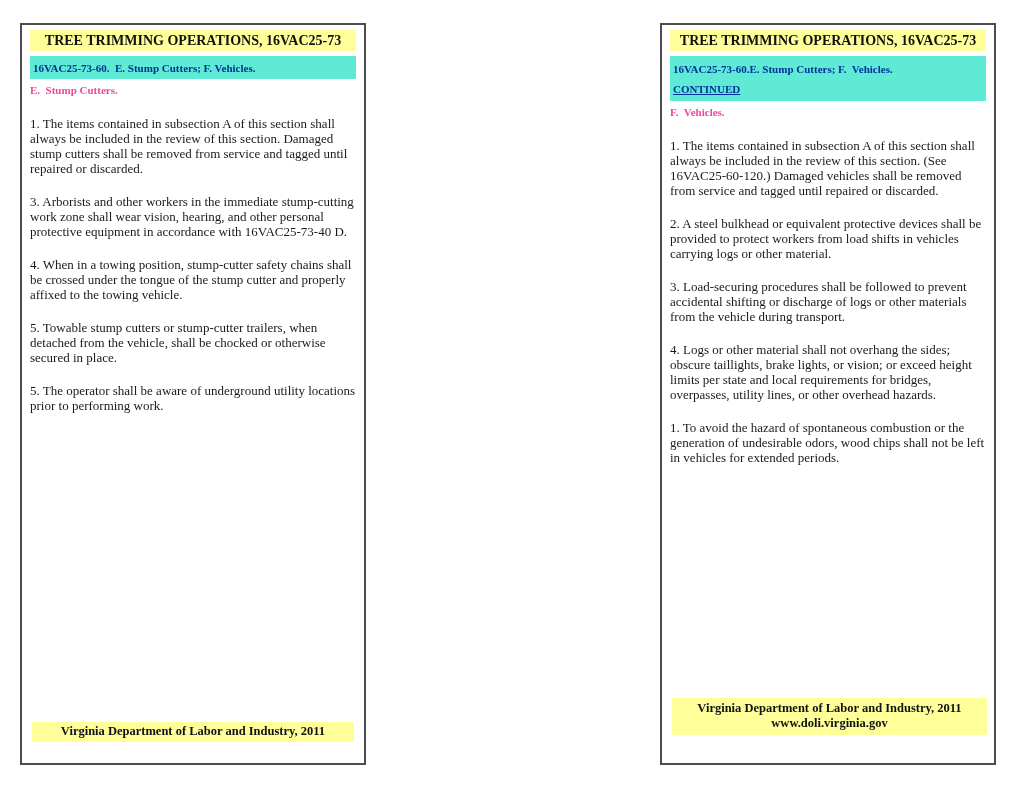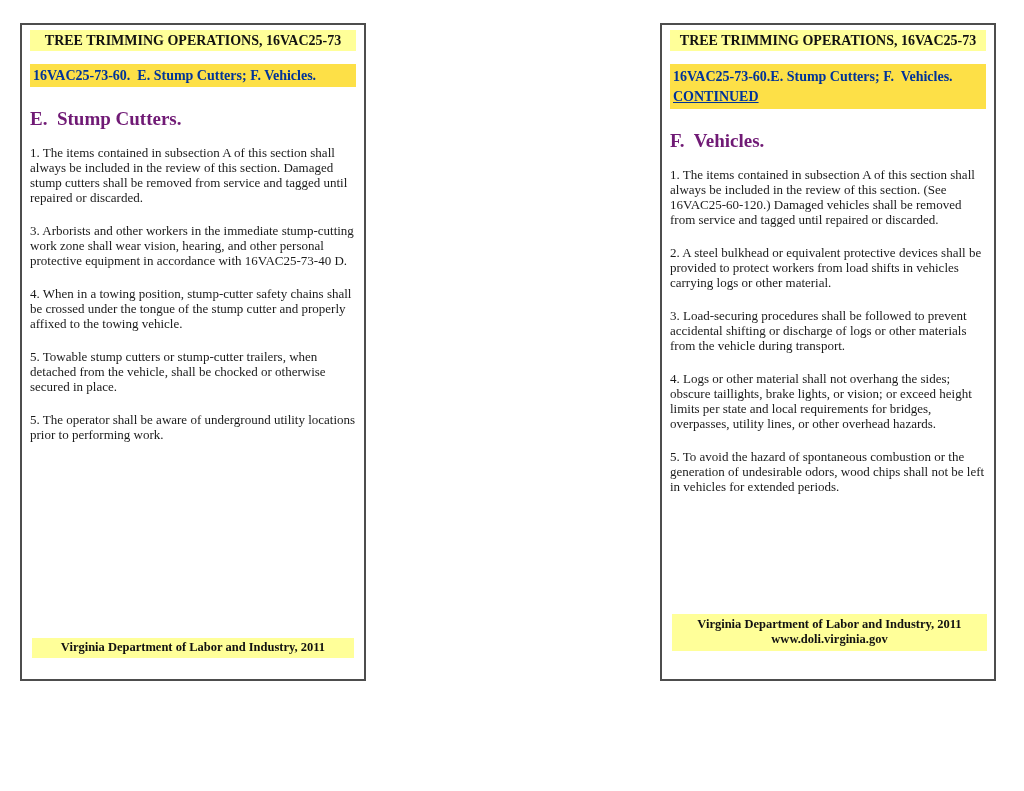--- a/index.html
+++ b/index.html
@@ -12,57 +12,57 @@
   .page {
     position: relative;
     width: 1024px;
     height: 791px;
     background: #ffffff;
     overflow: hidden;
   }
   .panel {
     position: absolute;
     top: 23px;
-    height: 658px;
+    height: 742px;
     border: 2px solid #4d4d4d;
     background: #ffffff;
     padding: 5px 8px;
   }
   .panel-left  { left: 20px;  width: 346px; }
   .panel-right { left: 660px; width: 336px; }
 
   .preserve { white-space: pre-wrap; }
 
   .band-yellow {
     background: #ffff99;
     text-align: center;
     font-weight: bold;
     font-size: 14px;
     line-height: 17px;
     color: #111111;
     padding: 2px 2px;
   }
   .band-green {
-    background: #fde047;
-    margin-top: 13px;
+    background: #5eead4;
+    margin-top: 5px;
     padding: 3px 3px 2px 3px;
     font-weight: bold;
-    font-size: 14px;
+    font-size: 11px;
     line-height: 18px;
     color: #003399;
   }
   .band-green .line { line-height: 20px; }
   .continued { text-decoration: underline; }
 
   .subhead {
-    margin-top: 24px;
+    margin-top: 3px;
     font-weight: bold;
-    font-size: 19px;
+    font-size: 11px;
     line-height: 16px;
-    color: #701a75;
+    color: #ec4899;
   }
   .body-par {
     margin-top: 18px;
     font-size: 13px;
     line-height: 15px;
     color: #1a1a1a;
   }
 
   .footer-band {
     position: absolute;
@@ -111,21 +111,21 @@
       <div class="line preserve">16VAC25-73-60.E. Stump Cutters; F.  Vehicles.</div>
       <div class="line continued preserve">CONTINUED</div>
     </div>
 
     <h2 class="subhead preserve">F.  Vehicles.</h2>
 
     <p class="body-par preserve">1. The items contained in subsection A of this section shall always be included in the review of this section. (See 16VAC25-60-120.) Damaged vehicles shall be removed from service and tagged until repaired or discarded.</p>
     <p class="body-par preserve">2. A steel bulkhead or equivalent protective devices shall be provided to protect workers from load shifts in vehicles carrying logs or other material.</p>
     <p class="body-par preserve">3. Load-securing procedures shall be followed to prevent accidental shifting or discharge of logs or other materials from the vehicle during transport.</p>
     <p class="body-par preserve">4. Logs or other material shall not overhang the sides; obscure taillights, brake lights, or vision; or exceed height limits per state and local requirements for bridges, overpasses, utility lines, or other overhead hazards.</p>
-    <p class="body-par preserve">5. To avoid the hazard of spontaneous combustion or the generation of undesirable odors, wood chips shall not be left in vehicles for extended periods.</p>
+    <p class="body-par preserve">1. To avoid the hazard of spontaneous combustion or the generation of undesirable odors, wood chips shall not be left in vehicles for extended periods.</p>
 
     <div class="footer-band">
       <div>Virginia Department of Labor and Industry, 2011</div>
       <div>www.doli.virginia.gov</div>
     </div>
   </section>
 
 </div>
 
 </body></html>

